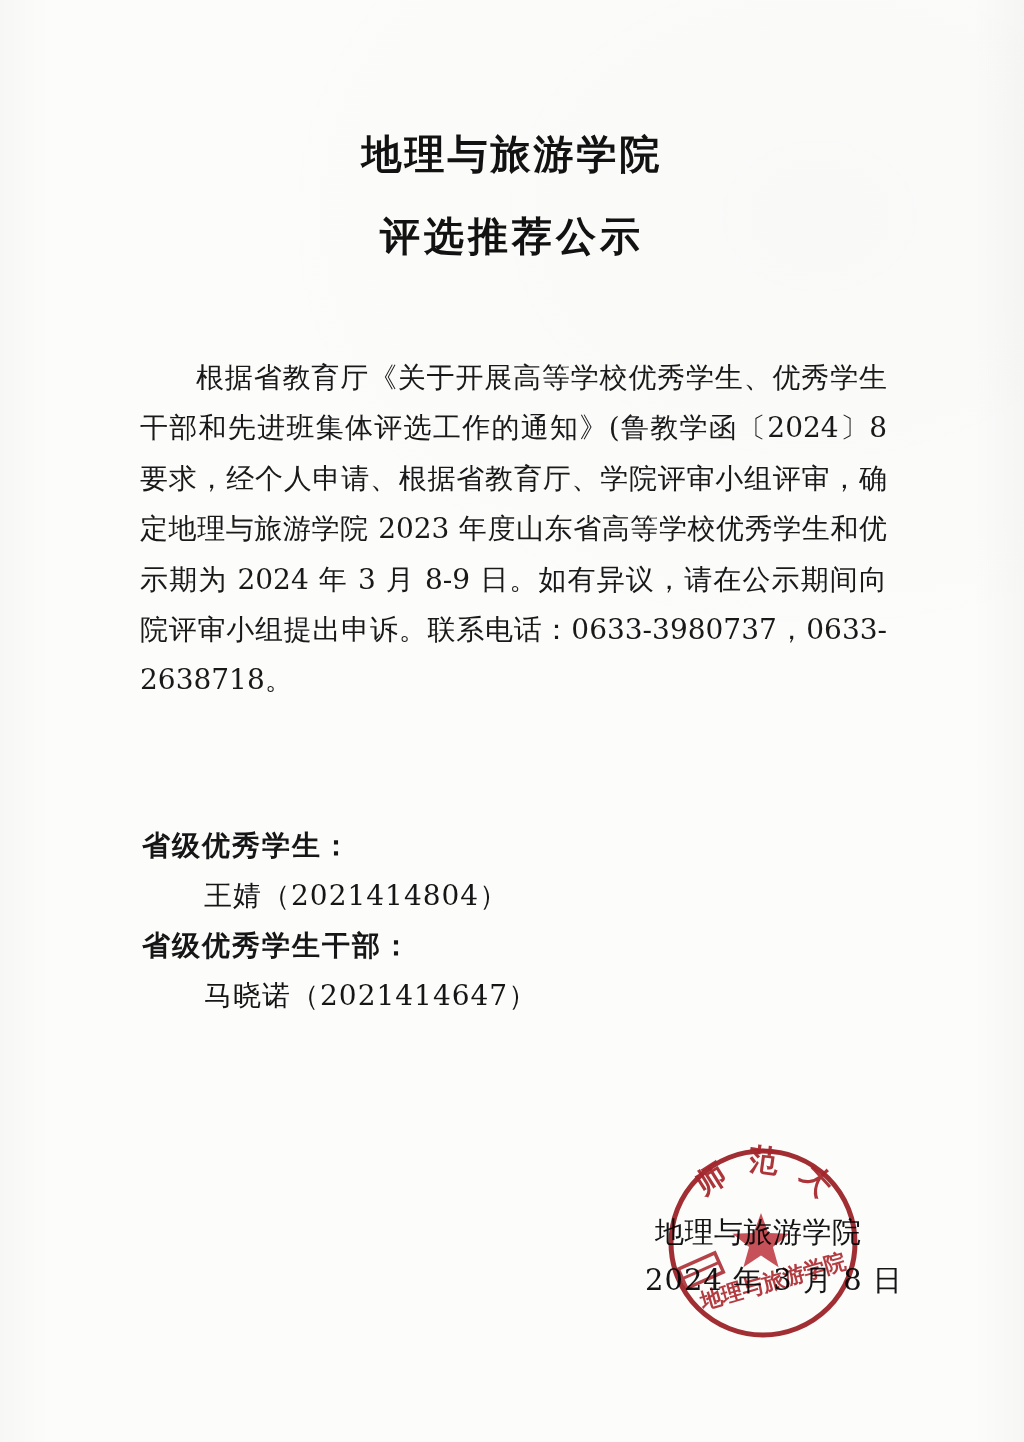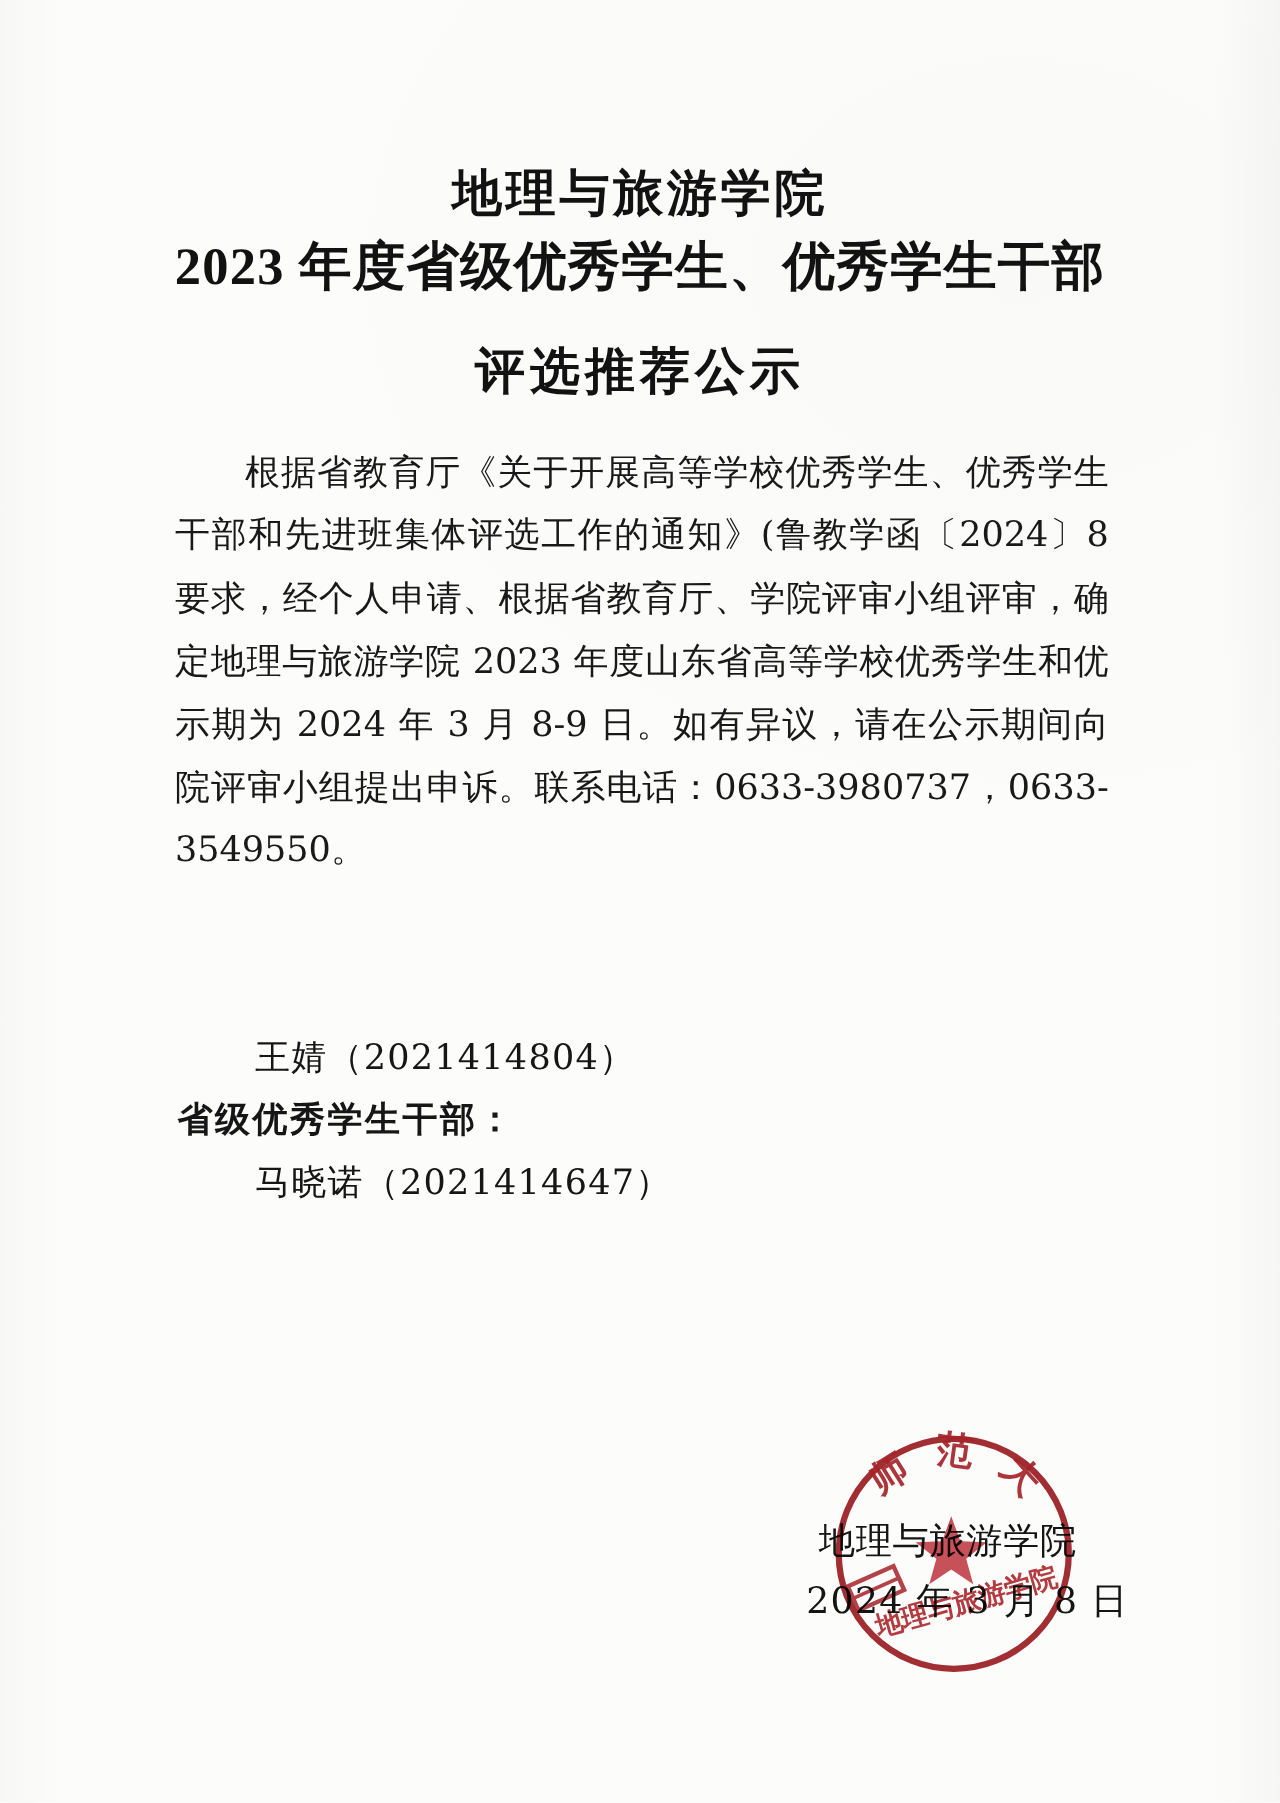--- a/index.html
+++ b/index.html
@@ -77,35 +77,35 @@
   }
   .seal svg { width: 100%; height: 100%; display: block; }
 </style>
 </head>
 <body>
 
 <div>
 
   <div class="title-block">
     <div class="title-line t1">地理与旅游学院</div>
-    <div class="title-line t2">2023 年度省级优秀学生、优秀学生干部</div>
     <div class="title-line t3">评选推荐公示</div>
   </div>
 
   <div class="body-block">
     <div class="body-line first">根据省教育厅《关于开展高等学校优秀学生、优秀学生</div>
     <div class="body-line">干部和先进班集体评选工作的通知》(鲁教学函〔2024〕8 号）</div>
     <div class="body-line">要求，经个人申请、根据省教育厅、学院评审小组评审，确</div>
     <div class="body-line">定地理与旅游学院 2023 年度山东省高等学校优秀学生和优</div>
     <div class="body-line">示期为 2024 年 3 月 8-9 日。如有异议，请在公示期间向学</div>
     <div class="body-line">院评审小组提出申诉。联系电话：0633-3980737，0633-</div>
-    <div class="body-line last">3549550。</div>
+    <div class="body-line last">2638718。</div>
   </div>
 
   <div class="roster-block">
+    <div class="roster-heading">省级优秀学生：</div>
     <div class="roster-entry">王婧（2021414804）</div>
     <div class="roster-heading">省级优秀学生干部：</div>
     <div class="roster-entry">马晓诺（2021414647）</div>
   </div>
 
   <div class="signature-org">地理与旅游学院</div>
   <div class="signature-date">2024 年 3 月 8 日</div>
 
   <div class="seal">
     <svg viewBox="0 0 200 200" xmlns="http://www.w3.org/2000/svg">

